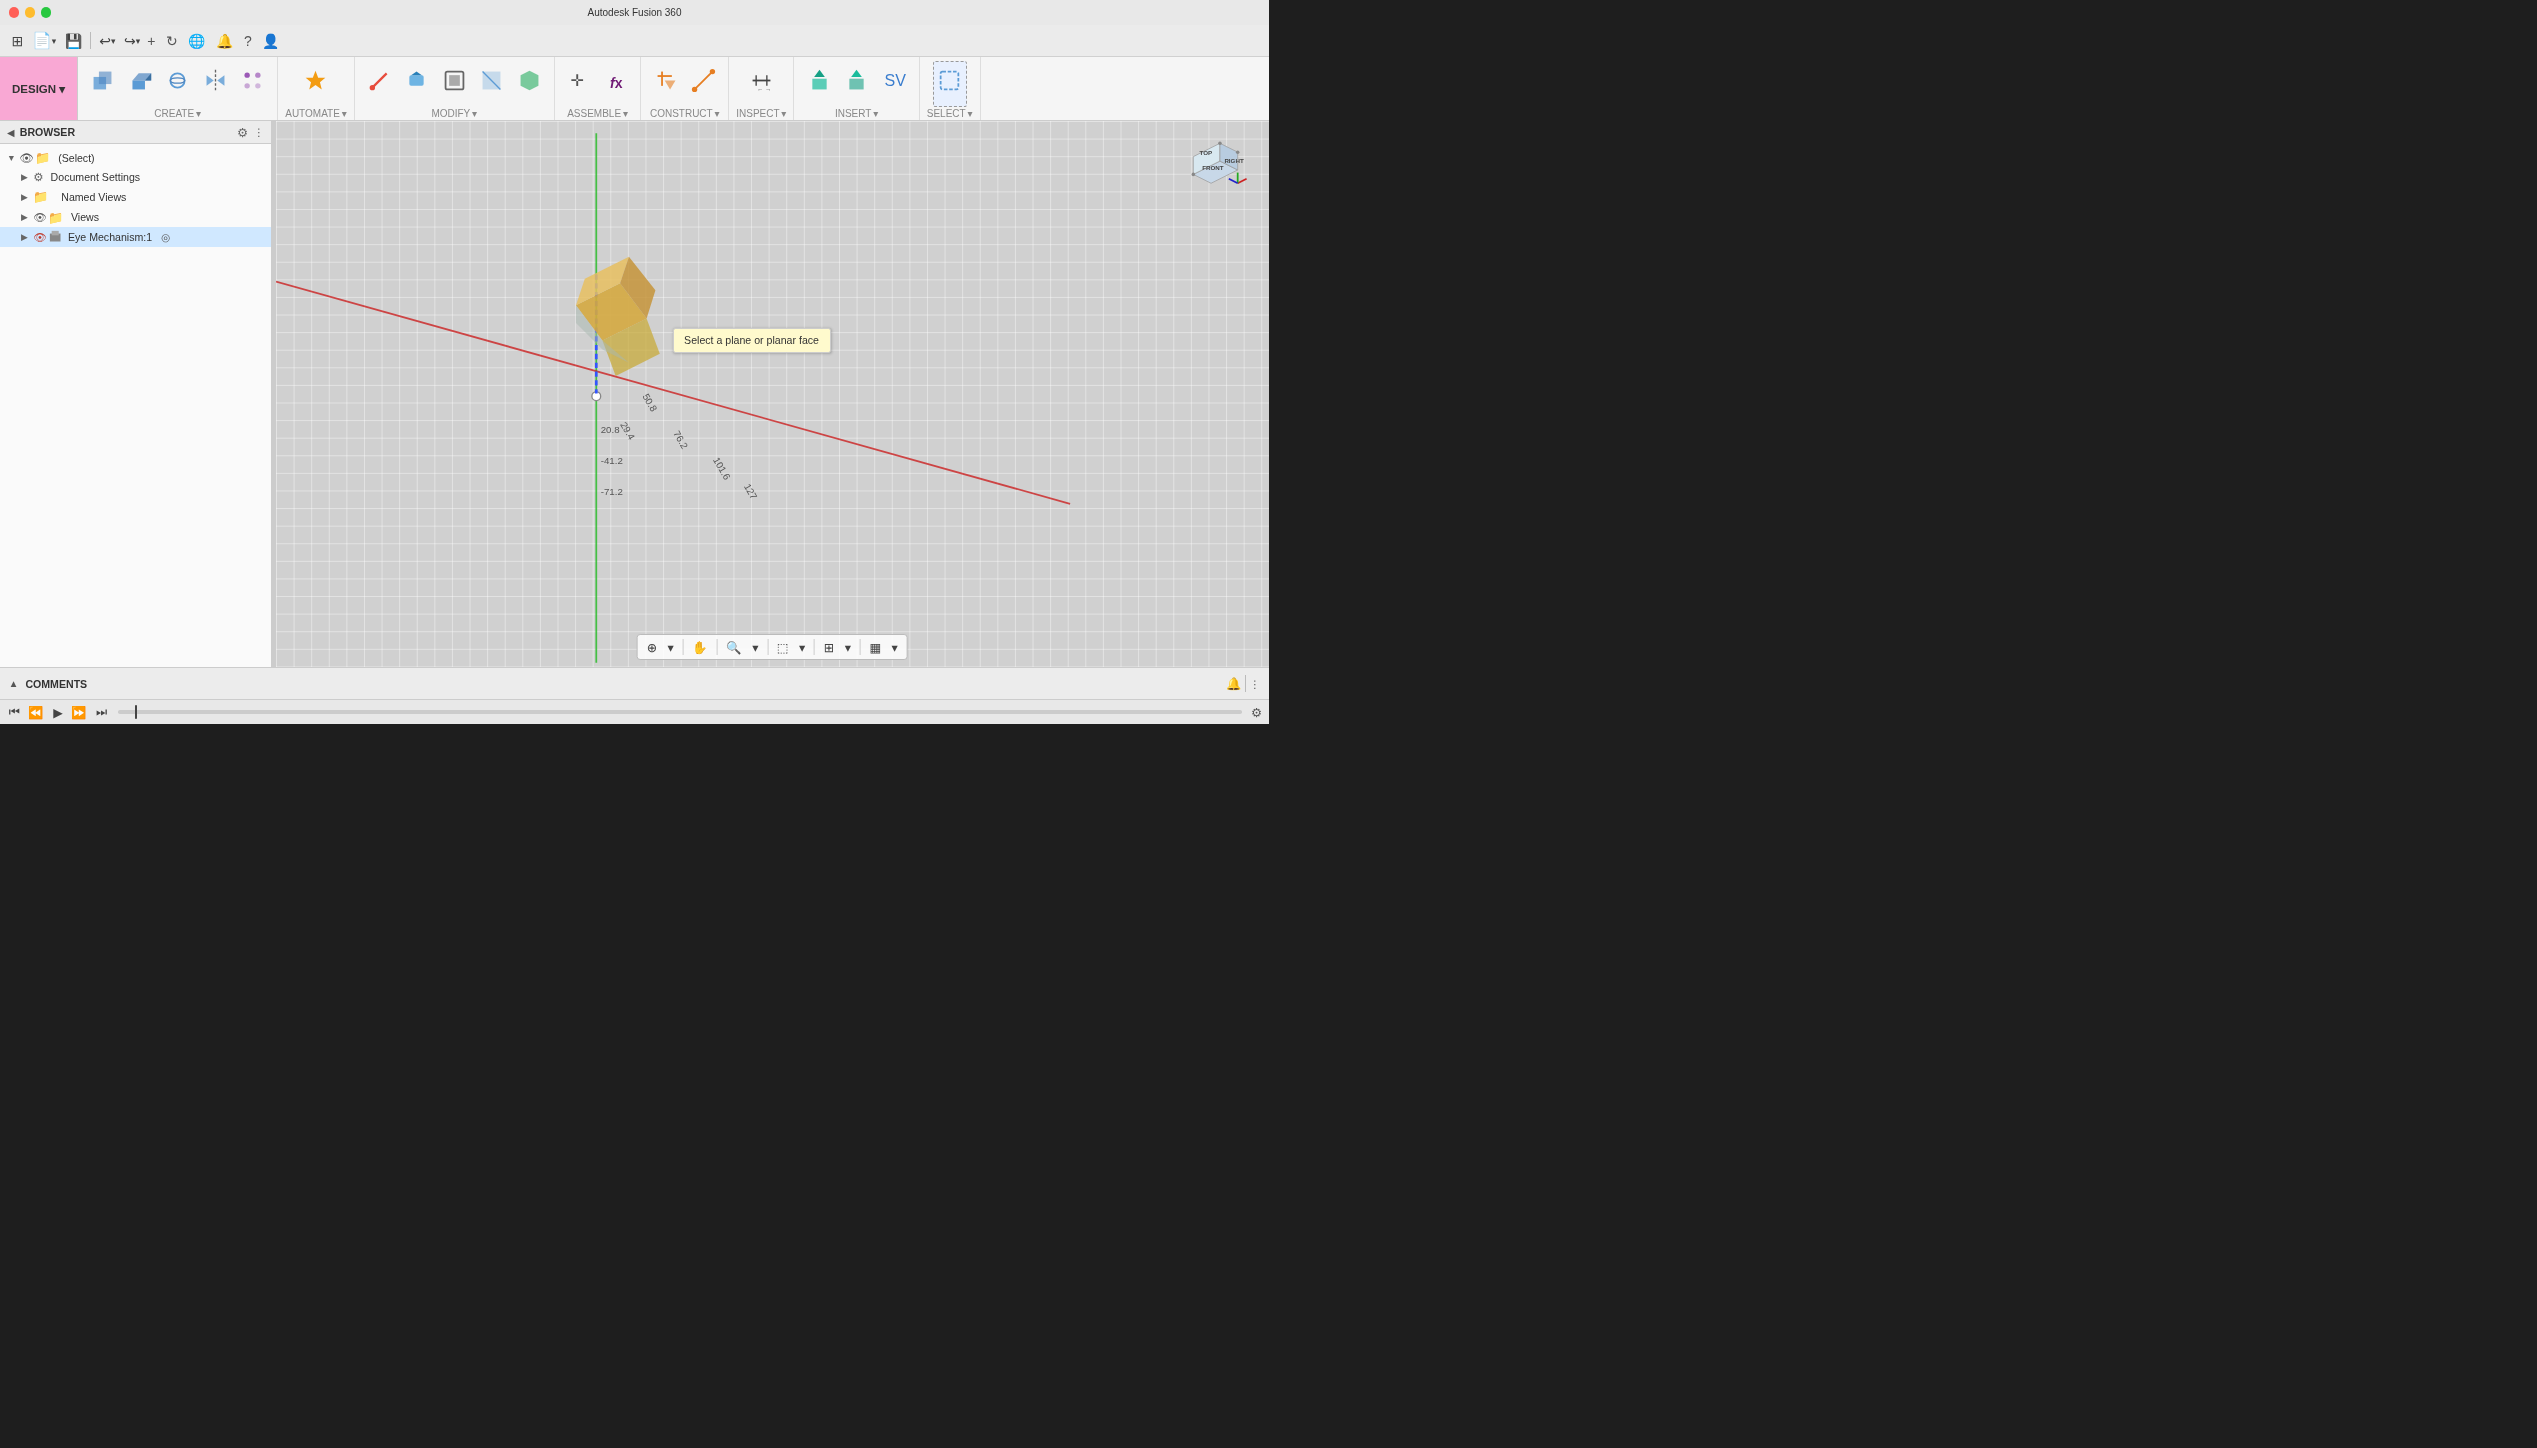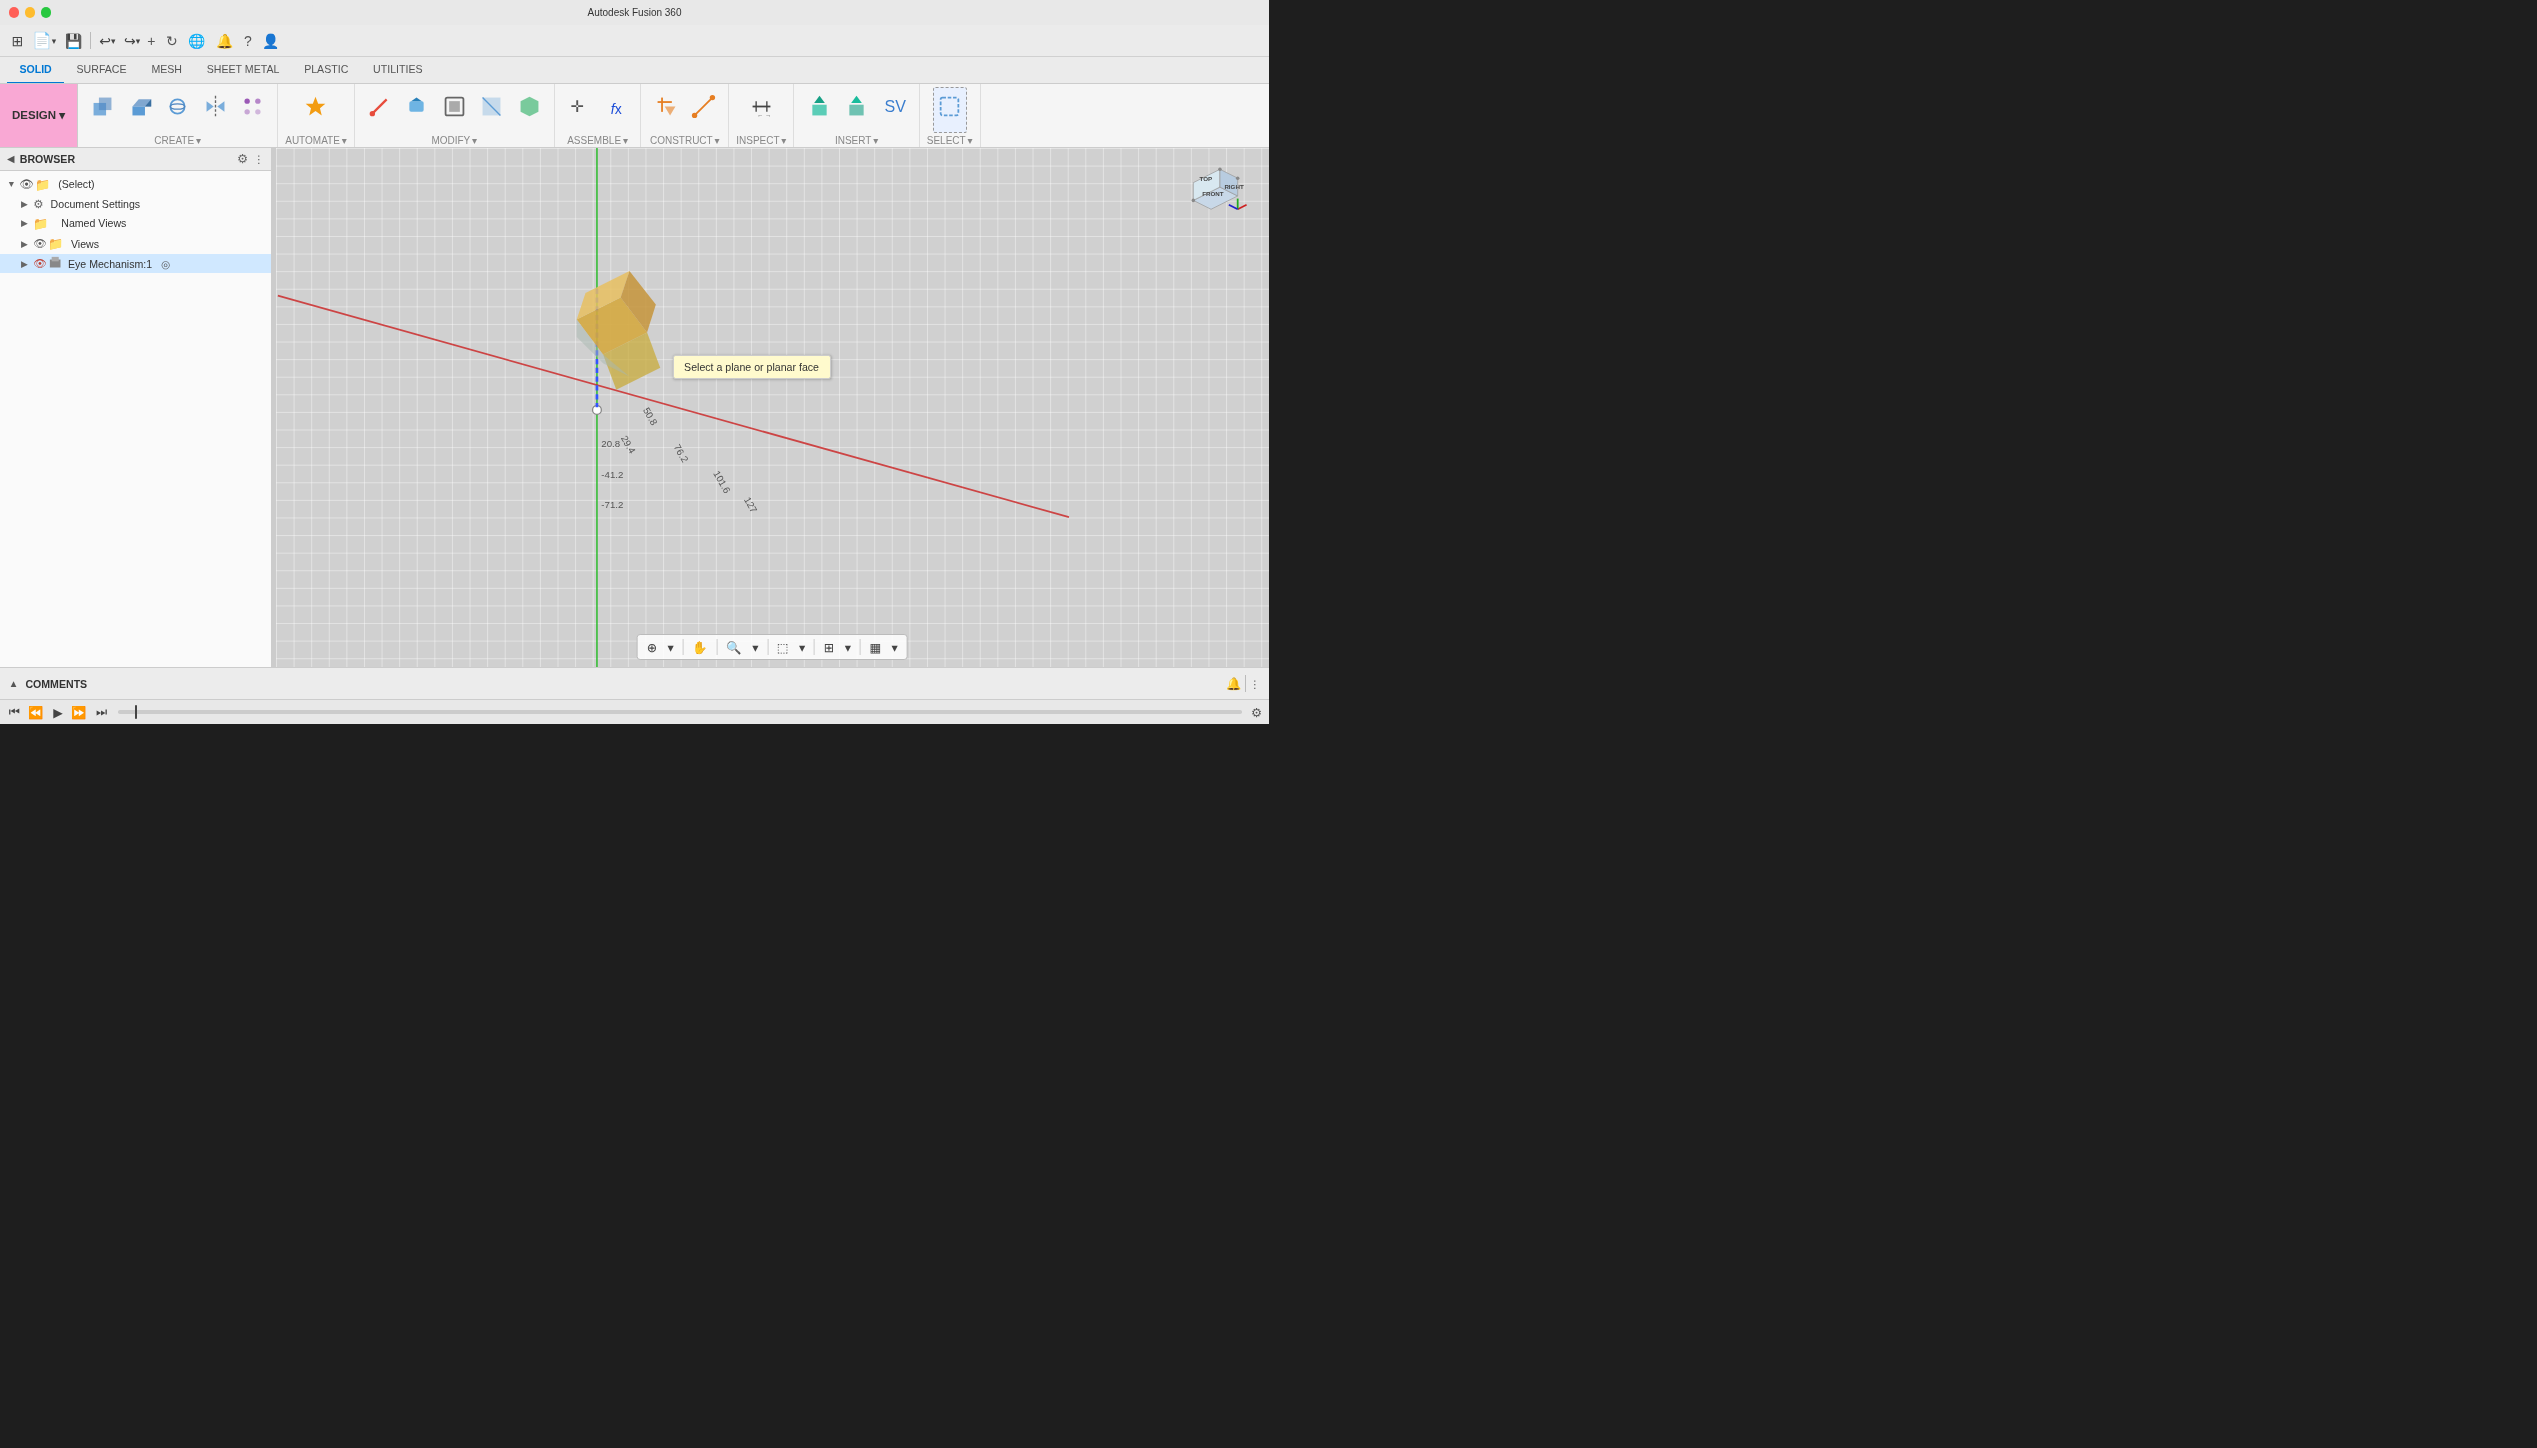--- a/index.html
+++ b/index.html
@@ -439,28 +439,20 @@
     <div class="header-right-icons">
       <button class="header-icon-btn">+</button>
       <button class="header-icon-btn">↻</button>
       <button class="header-icon-btn">🌐</button>
       <button class="header-icon-btn">🔔</button>
       <button class="header-icon-btn">?</button>
       <button class="header-icon-btn">👤</button>
     </div>
   </div>
 
-  <div id="tab-row">
-    <div class="tab-item active">SOLID</div>
-    <div class="tab-item">SURFACE</div>
-    <div class="tab-item">MESH</div>
-    <div class="tab-item">SHEET METAL</div>
-    <div class="tab-item">PLASTIC</div>
-    <div class="tab-item">UTILITIES</div>
-  </div>
 
   <div id="ribbon">
     <button class="design-btn">
       <span>DESIGN ▾</span>
     </button>
 
     <div class="ribbon-section">
       <div class="ribbon-tools">
         <button class="ribbon-tool-btn">
           <span class="tool-icon">
@@ -580,21 +572,21 @@
     <div class="ribbon-section">
       <div class="ribbon-tools">
         <button class="ribbon-tool-btn">
           <span class="tool-icon">
             <svg width="25" height="25" viewBox="0 0 28 28" style="font-size:22px">
                 <text x="4" y="20" font-size="18" fill="#555">✛</text>
               </svg>
           </span>
         </button>
         <button class="ribbon-tool-btn">
-          <span class="tool-icon" style="font-style:italic;font-weight:normal;font-size:14px;color:#1d4ed8;">f<span style="font-style:normal">x</span></span>
+          <span class="tool-icon" style="font-style:italic;font-weight:bold;font-size:14px;color:#701a75;">f<span style="font-style:normal">x</span></span>
         </button>
       </div>
       <div class="ribbon-section-label">
         <span>ASSEMBLE</span>
         <span>▾</span>
       </div>
     </div>
 
     <div class="ribbon-section">
       <div class="ribbon-tools">

